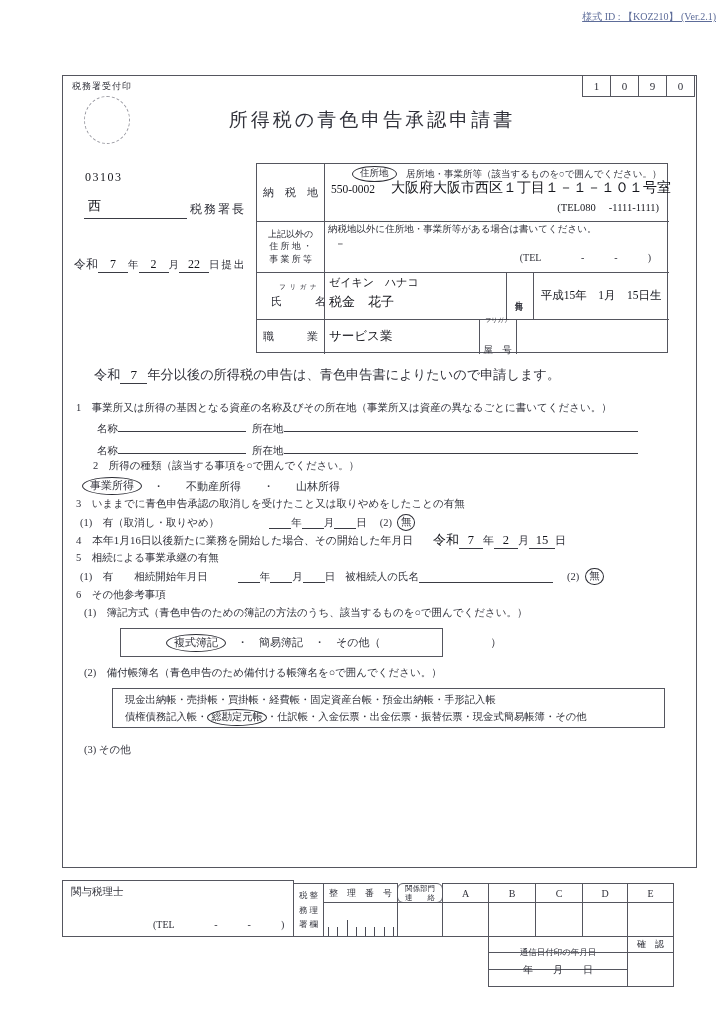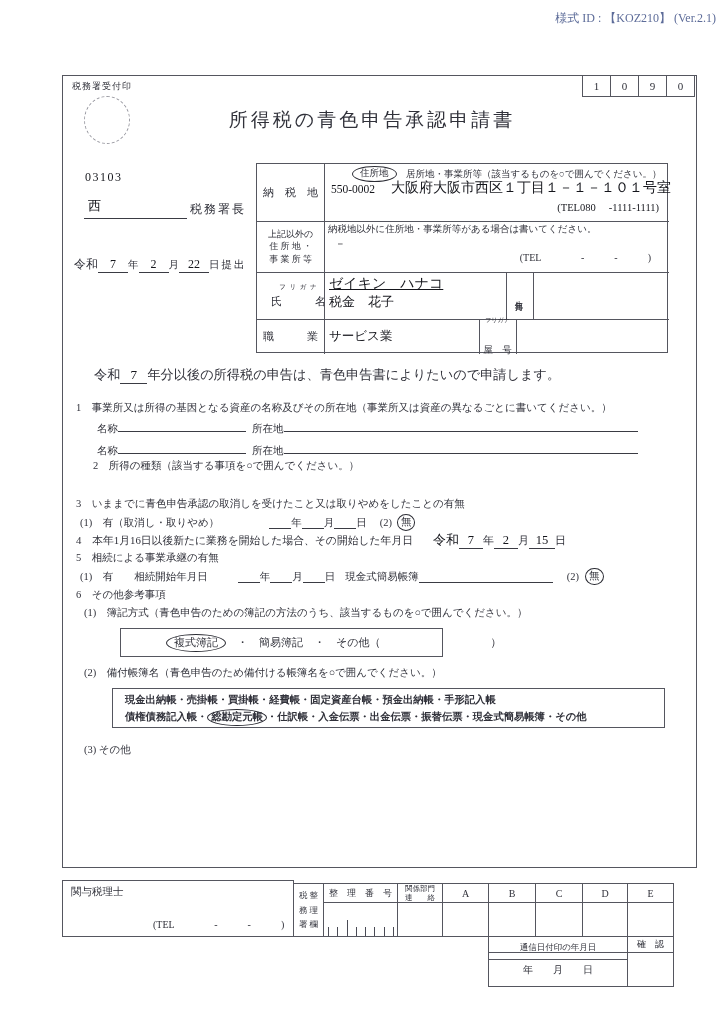--- a/index.html
+++ b/index.html
@@ -22,21 +22,21 @@
   .fill { color:#15161c; }
   .form-id { color:#5d6c99; }
   .vtext { writing-mode:vertical-rl; text-orientation:upright; }
   .tick { width:1px; background:#4a4b55; display:inline-block; }
 </style>
 </head>
 <body>
 
 <div id="page">
 
-  <div class="a form-id" style="right:8px; top:10px; font-size:12px;">様式 ID : 【KOZ210】 (Ver.2.1)</div>
+  <div class="a form-id" style="right:8px; top:10px; font-size:10px;text-decoration:underline;">様式 ID : 【KOZ210】 (Ver.2.1)</div>
 
   <div class="box" style="left:62px; top:75px; width:635px; height:793px; border-width:1.4px;"></div>
 
   <div class="a" style="left:72px; top:80px; font-size:9px; letter-spacing:1px;">税務署受付印</div>
   <div class="a" style="left:84px; top:96px; width:46px; height:48px; border:1px dashed #9a9aa2; border-radius:50%;"></div>
 
   <div class="a" style="left:62px; top:107px; width:620px; text-align:center; font-size:19px; letter-spacing:3px;">所得税の青色申告承認申請書</div>
 
   <div class="a" style="left:582px; top:75px; display:flex;">
     <div class="box center" style="position:relative; width:29px; height:22px; font-size:11px;">1</div>
@@ -85,23 +85,24 @@
       <span>住 所 地 ・</span>
       <span>事 業 所 等</span>
     </div>
     <div class="a fill" style="left:78px; top:73px; font-size:10.5px;">－</div>
     <div class="a" style="right:16px; top:87px; font-size:10px;">(TEL　　　　-　　　-　　　)</div>
 
     <div class="a col" style="left:8px; top:108px; width:67px; height:47px;">
       <span style="font-size:6.5px; letter-spacing:1px;">フ リ ガ ナ</span>
       <span style="font-size:11px; margin-top:2px;">氏　　　名</span>
     </div>
-    <div class="a fill" style="left:72px; top:111px; font-size:14px;text-decoration:underline;">ゼイキン　ハナコ</div>
+    <div class="a fill" style="left:72px; top:111px; font-size:11px;">ゼイキン　ハナコ</div>
     <div class="a fill" style="left:72px; top:129px; font-size:13px;">税金　花子</div>
     <div class="a center vtext" style="left:249px; top:108px; width:27px; height:47px; font-size:8.5px; letter-spacing:1px;">生年月日</div>
+    <div class="a center fill" style="left:277px; top:108px; width:134px; height:47px; font-size:11.5px;">平成15年　1月　15日生</div>
 
     <div class="a center" style="left:0; top:155px; width:67px; height:35px; font-size:11px;">職　　　業</div>
     <div class="a fill" style="left:72px; top:164px; font-size:12.5px;">サービス業</div>
     <div class="a col" style="left:222px; top:155px; width:37px; height:35px;">
       <span style="font-size:6px;">フリガナ</span>
       <span style="font-size:9.5px; margin-top:19px;">屋　号</span>
     </div>
     <div class="a fill" style="left:264px; top:164px; font-size:12px;"></div>
   </div>
 
@@ -119,20 +120,24 @@
     <span class="ul" style="width:354px; height:13px;"></span>
   </div>
   <div class="line" style="left:97px; top:441px; font-size:10.5px;">
     <span>名称</span>
     <span class="ul" style="width:128px; height:13px;"></span>
     <span style="margin-left:6px;">所在地</span>
     <span class="ul" style="width:354px; height:13px;"></span>
   </div>
 
   <div class="a" style="left:76px; top:459px; font-size:10.5px;margin-left:17px;">2　所得の種類（該当する事項を○で囲んでください。）</div>
+  <div class="line" style="left:82px; top:477px; font-size:11px; align-items:center;">
+    <span class="circled">事業所得</span>
+    <span>　・　　不動産所得　　・　　山林所得</span>
+  </div>
 
   <div class="a" style="left:76px; top:497px; font-size:10.5px;">3　いままでに青色申告承認の取消しを受けたこと又は取りやめをしたことの有無</div>
   <div class="line" style="left:80px; top:514px; font-size:10.5px; align-items:center;">
     <span>(1)　有（取消し・取りやめ）</span>
     <span class="ul" style="width:22px; height:13px; margin-left:50px;"></span>
     <span>年</span>
     <span class="ul" style="width:22px; height:13px;"></span>
     <span>月</span>
     <span class="ul" style="width:22px; height:13px;"></span>
     <span>日</span>
@@ -153,36 +158,36 @@
 
   <div class="a" style="left:76px; top:551px; font-size:10.5px;">5　相続による事業承継の有無</div>
   <div class="line" style="left:80px; top:568px; font-size:10.5px; align-items:center;">
     <span>(1)　有　　相続開始年月日</span>
     <span class="ul" style="width:22px; height:13px; margin-left:30px;"></span>
     <span>年</span>
     <span class="ul" style="width:22px; height:13px;"></span>
     <span>月</span>
     <span class="ul" style="width:22px; height:13px;"></span>
     <span>日</span>
-    <span style="margin-left:10px;">現金式簡易帳簿</span>
+    <span style="margin-left:10px;">被相続人の氏名</span>
     <span class="ul" style="width:134px; height:13px;"></span>
     <span style="margin-left:14px;">(2)</span>
     <span class="circled tight" style="margin-left:6px;">無</span>
   </div>
 
   <div class="a" style="left:76px; top:588px; font-size:10.5px;">6　その他参考事項</div>
   <div class="a" style="left:84px; top:606px; font-size:10.5px;">(1)　簿記方式（青色申告のための簿記の方法のうち、該当するものを○で囲んでください。）</div>
   <div class="box" style="left:120px; top:628px; width:323px; height:29px;">
     <div class="line" style="left:8px; top:0; height:27px; font-size:11px; align-items:center;margin-left:37px;">
       <span class="circled">複式簿記</span>
       <span>　・　簡易簿記　・　その他（　　　　　　　　　　）</span>
     </div>
   </div>
   <div class="a" style="left:84px; top:666px; font-size:10.5px;">(2)　備付帳簿名（青色申告のため備付ける帳簿名を○で囲んでください。）</div>
-  <div class="box" style="left:112px; top:688px; width:553px; height:40px;font-weight:bold;">
+  <div class="box" style="left:112px; top:688px; width:553px; height:40px;">
     <div class="a" style="left:12px; top:4px; font-size:10.3px;">現金出納帳・売掛帳・買掛帳・経費帳・固定資産台帳・預金出納帳・手形記入帳</div>
     <div class="line" style="left:12px; top:19px; height:18px; font-size:10.3px; align-items:center;">
       <span>債権債務記入帳・</span>
       <span class="circled tight">総勘定元帳</span>
       <span>・仕訳帳・入金伝票・出金伝票・振替伝票・現金式簡易帳簿・その他</span>
     </div>
   </div>
   <div class="a" style="left:84px; top:743px; font-size:10.5px;">(3) その他</div>
 
   <div class="box" style="left:62px; top:880px; width:232px; height:57px;">
@@ -198,37 +203,37 @@
       <span>署 欄</span>
     </div>
     
     <div class="box center" style="left:30px; top:0; width:75px; height:20px; font-size:9px;">整　理　番　号</div>
     <div class="box" style="left:30px; top:19px; width:75px; height:35px;">
       <div class="a" style="left:4px; bottom:0; width:66px; height:30px; display:flex; justify-content:space-between; align-items:flex-end;">
         <span class="tick" style="height:9px;"></span><span class="tick" style="height:9px;"></span><span class="tick" style="height:16px;"></span><span class="tick" style="height:9px;"></span><span class="tick" style="height:9px;"></span><span class="tick" style="height:9px;"></span><span class="tick" style="height:9px;"></span><span class="tick" style="height:9px;"></span>
       </div>
     </div>
     
-    <div class="box col" style="left:104px; top:0; width:46px; height:20px; font-size:7.5px; line-height:1.2;">
+    <div class="box col" style="left:104px; top:0; width:46px; height:20px; font-size:7.5px; line-height:1.2;border-radius:6px;">
       <span>関係部門</span>
       <span>連　　絡</span>
     </div>
     <div class="box" style="left:104px; top:19px; width:46px; height:35px;"></div>
     
     <div class="box center" style="left:149px; top:0; width:47px; height:20px; font-size:10px;">A</div>
     <div class="box center" style="left:195px; top:0; width:48px; height:20px; font-size:10px;">B</div>
     <div class="box center" style="left:242px; top:0; width:48px; height:20px; font-size:10px;">C</div>
     <div class="box center" style="left:289px; top:0; width:46px; height:20px; font-size:10px;">D</div>
     <div class="box center" style="left:334px; top:0; width:47px; height:20px; font-size:10px;">E</div>
     
     <div class="box" style="left:149px; top:19px; width:47px; height:35px;"></div>
     <div class="box" style="left:195px; top:19px; width:48px; height:35px;"></div>
     <div class="box" style="left:242px; top:19px; width:48px; height:35px;"></div>
     <div class="box" style="left:289px; top:19px; width:46px; height:35px;"></div>
     <div class="box" style="left:334px; top:19px; width:47px; height:35px;"></div>
     
-    <div class="box center" style="left:195px; top:53px; width:140px; height:24px; font-size:8.5px;">通信日付印の年月日</div>
+    <div class="box center" style="left:195px; top:53px; width:140px; height:34px; font-size:8.5px;">通信日付印の年月日</div>
     <div class="box center" style="left:334px; top:53px; width:47px; height:17px; font-size:9px;">確　認</div>
     <div class="box center" style="left:195px; top:69px; width:140px; height:35px; font-size:10px;">年　　月　　日</div>
     <div class="box" style="left:334px; top:69px; width:47px; height:35px;"></div>
   </div>
 
 </div>
 
 </body></html>

